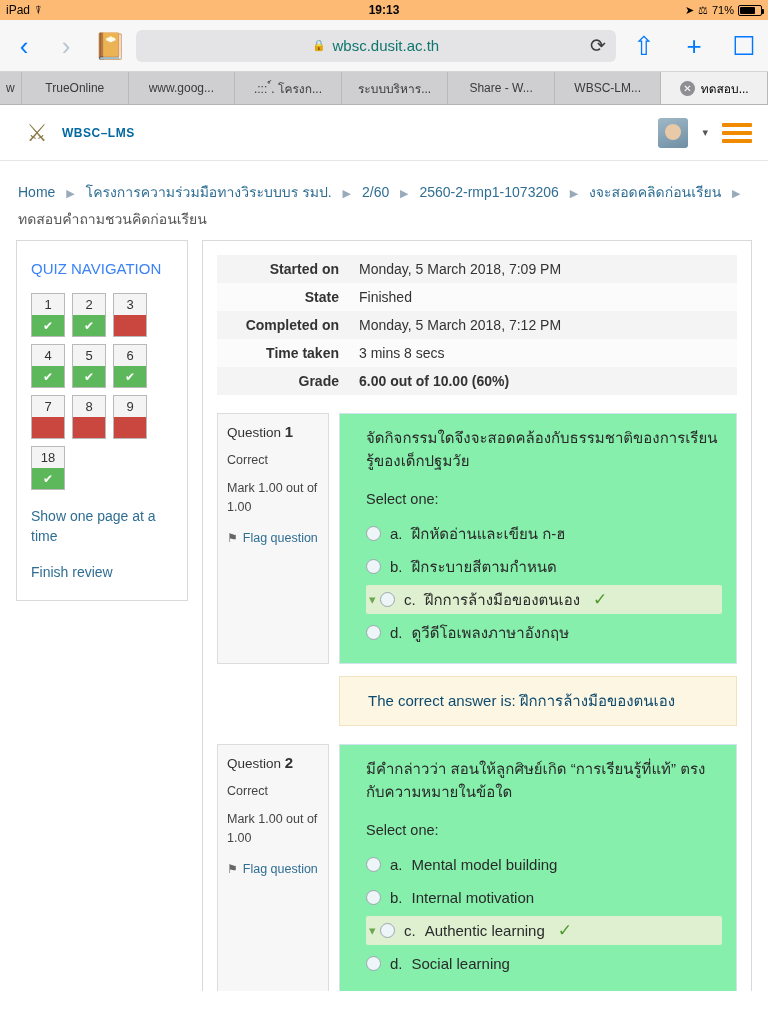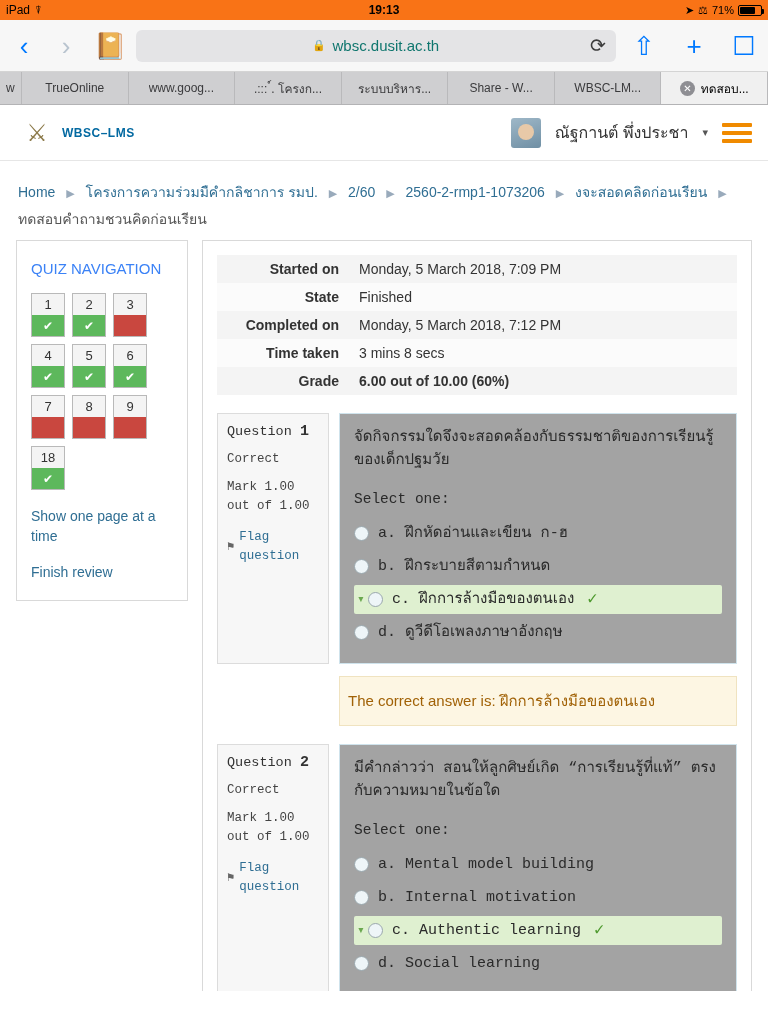--- a/index.html
+++ b/index.html
@@ -9,21 +9,21 @@
     height: 1024px;
     font-family: "Liberation Sans", sans-serif;
     background: #ffffff;
     overflow: hidden;
     position: relative;
   }
 
   
   .statusbar {
     height: 20px;
-    background: #f97316;
+    background: #fdba74;
     display: flex;
     align-items: center;
     font-size: 12px;
     color: #000;
     padding: 0 6px;
     position: relative;
   }
   .sb-left { display: flex; align-items: center; gap: 5px; }
   .sb-center {
     position: absolute; left: 0; right: 0; text-align: center;
@@ -228,42 +228,41 @@
   }
   table.summary td.k {
     text-align: right; font-weight: bold; width: 132px; white-space: nowrap;
   }
   table.summary td.v b { font-weight: bold; }
 
   .question {
     display: flex;
     gap: 10px;
     margin-top: 18px;
-    font-family: Liberation Mono, monospace;
   }
   .qinfo {
     width: 112px; flex: 0 0 112px;
     border: 1px solid #dcdcdc;
     background: #f7f7f7;
     padding: 8px 9px;
     font-size: 12.5px;
     color: #444;
     line-height: 19px;
   }
   .qinfo .qtitle { font-size: 13.5px; color: #333; }
   .qinfo .qtitle b { font-size: 15px; }
   .qinfo .row { margin-top: 9px; }
   .flag { display: flex; align-items: center; gap: 5px; margin-top: 12px; color: #2f6e93; }
   .flag-icon { color: #666; font-size: 12px; }
 
   .qbody {
     flex: 1; min-width: 0;
-    background: #a3a3a3;
+    background: #86efac;
     border: 1px solid #cfe3ec;
-    padding: 12px 14px 16px 14px;
+    padding: 12px 14px 16px 26px;
     font-size: 15px;
     color: #2a2a2a;
     line-height: 23px;
   }
   .qtext { margin-bottom: 16px; }
   .selectone { margin-bottom: 8px; font-size: 14.5px; }
   .answers { display: flex; flex-direction: column; gap: 4px; }
   .ans {
     display: flex; align-items: center; gap: 9px;
     padding: 3px 6px 3px 0;
@@ -277,23 +276,23 @@
   .ans.chosen { background: #dff0d0; border-radius: 2px; padding-left: 14px; }
   .ans.chosen .marker {
     position: absolute; left: 3px; color: #6aa84f; font-size: 13px;
   }
   .ans .tick { color: #4f9a2f; font-size: 17px; margin-left: 4px; }
 
   .feedback {
     margin: 12px 0 0 122px;
     background: #fdf6e3;
     border: 1px solid #f0e3c0;
-    padding: 12px 8px;
+    padding: 12px 28px;
     font-size: 15px;
-    color: #a16207;
+    color: #0c4a6e;
   }
 </style>
 </head>
 <body>
 
 <div class="statusbar">
   <div class="sb-left">
     <span>iPad</span>
     <span class="wifi-glyph">⍒</span>
   </div>
@@ -352,34 +351,33 @@
   </div>
 </div>
 
 <div class="page">
 
   <div class="site-header">
     <div class="logo-mark">⚔</div>
     <div class="site-title">WBSC–LMS</div>
     <div class="header-right">
       <div class="avatar"></div>
-      <span class="user-name">ณัฐกานต์ พึ่งประชา</span>
       <span class="caret">▾</span>
       <span class="burger">
         <span></span>
           <span></span>
           <span></span>
       </span>
     </div>
   </div>
 
   <div class="breadcrumb">
     <a href="#">Home</a>
     <span class="sep">▶</span>
-    <a href="#">โครงการความร่วมมืคำกลิชาการ รมป.</a>
+    <a href="#">โครงการความร่วมมือทางวิระบบบร รมป.</a>
     <span class="sep">▶</span>
     <a href="#">2/60</a>
     <span class="sep">▶</span>
     <a href="#">2560-2-rmp1-1073206</a>
     <span class="sep">▶</span>
     <a href="#">งจะสอดคลิดก่อนเรียน</a>
     <span class="sep">▶</span>
     <span class="current">ทดสอบคำถามชวนคิดก่อนเรียน</span>
   </div>
 

